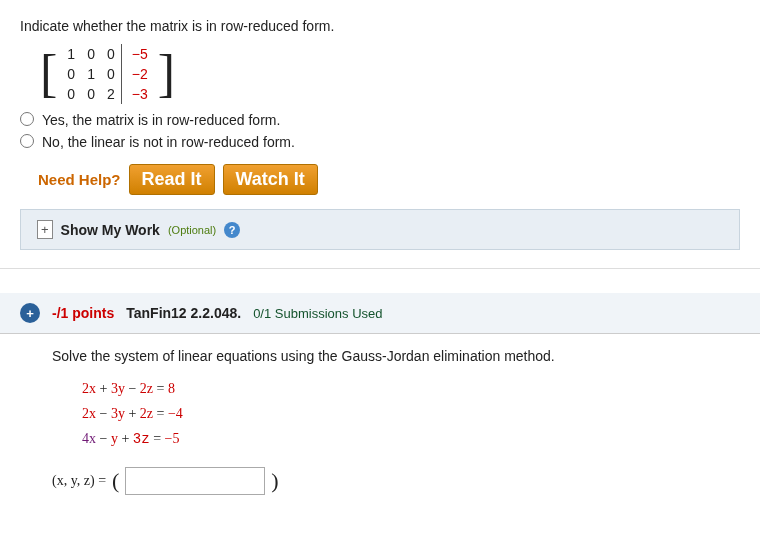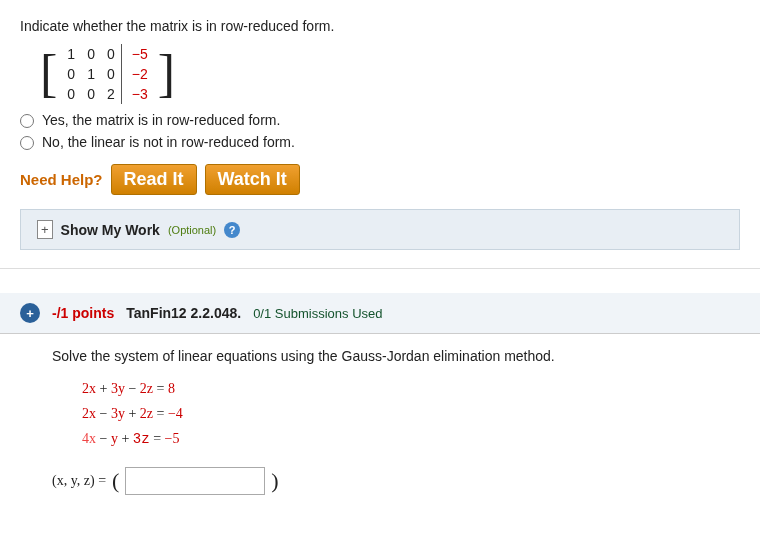--- a/index.html
+++ b/index.html
@@ -28,36 +28,37 @@
       color: #222;
       font-family: 'Times New Roman', serif;
     }
 
     .radio-group {
       margin: 8px 0;
     }
 
     .radio-option {
       display: flex;
-      align-items: flex-end;
+      align-items: flex-start;
       margin: 6px 0;
       font-size: 14px;
     }
 
     .radio-option input[type="radio"] {
       margin-right: 8px;
       width: 14px;
       height: 14px;
     }
 
     .need-help-row {
       display: flex;
       align-items: center;
       margin-top: 14px;
       gap: 8px;
+      margin-left: 18px;
     }
 
     .need-help-label {
       color: #cc6600;
       font-weight: bold;
       font-size: 15px;
     }
 
     .help-btn {
       background: linear-gradient(to bottom, #f0a030, #d08000);
@@ -292,21 +293,21 @@
       <div class="eq-line">
         <span style="color:#cc0000;">2x</span>
         <span> − </span>
         <span style="color:#cc0000;">3y</span>
         <span> + </span>
         <span style="color:#cc0000;">2z</span>
         <span> =  </span>
         <span style="color:#cc0000;">−4</span>
       </div>
       <div class="eq-line">
-        <span style="color:#ef4444;">4x</span>
+        <span style="color:#701a75;">4x</span>
         <span> −  </span>
         <span style="color:#cc0000;">y</span>
         <span> + </span>
         <span style="color:#cc0000;font-family:Liberation Mono, monospace;">3z</span>
         <span> =  </span>
         <span style="color:#cc0000;">−5</span>
       </div>
     </div>
 
     <div class="answer-row">

